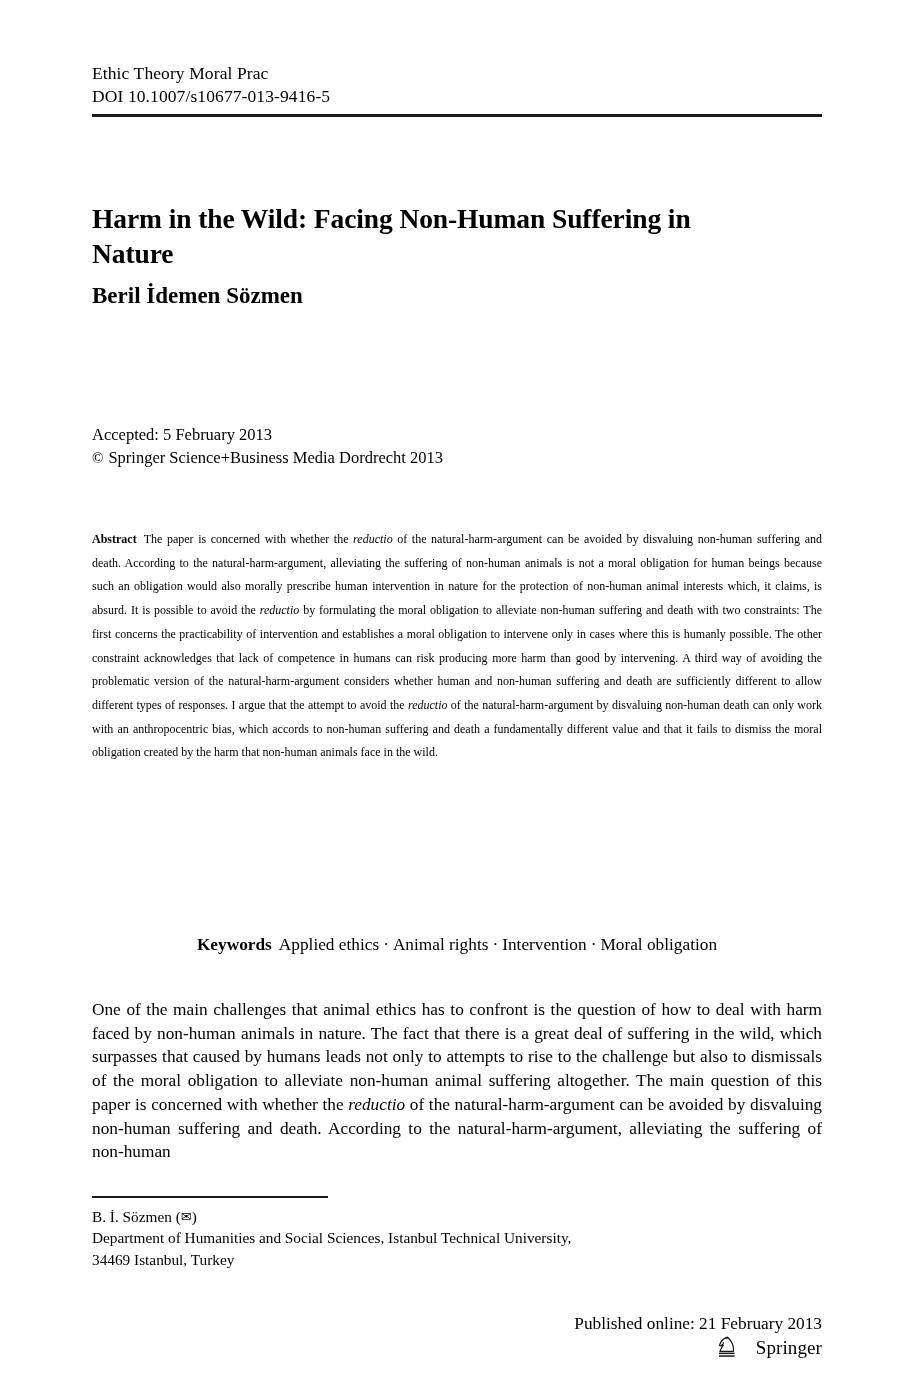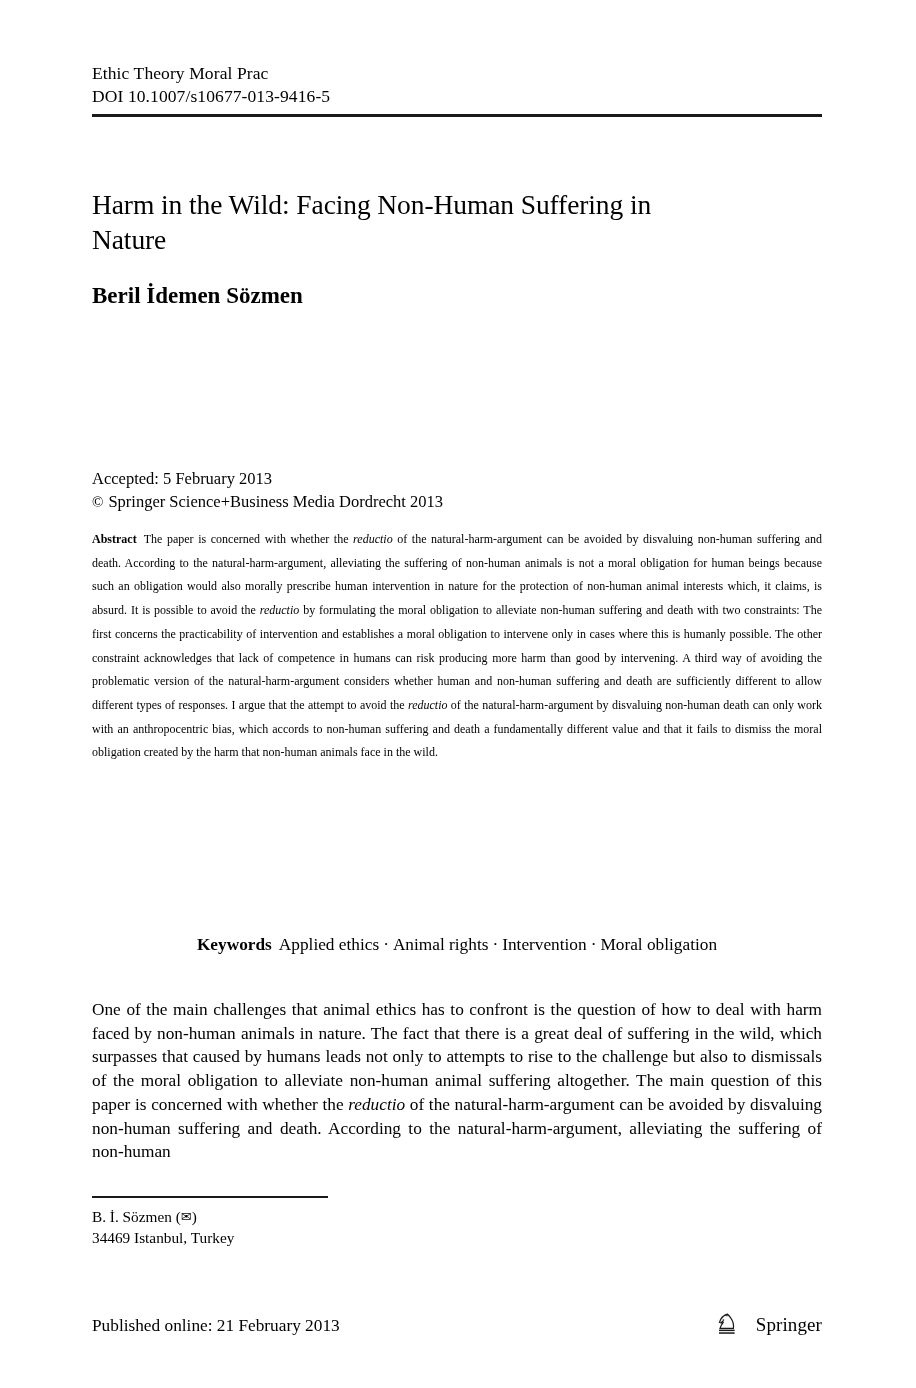--- a/index.html
+++ b/index.html
@@ -45,42 +45,42 @@
     top: 114px;
     left: 0;
     width: 730px;
     height: 3px;
     background: #1a1a1a;
   }
 
   
   .title {
     position: absolute;
-    top: 169px;
+    top: 183px;
     left: 0;
     width: 640px;
     font-size: 27.5px;
     line-height: 35px;
-    font-weight: normal;
+    font-weight: bold;
     letter-spacing: -0.1px;
   }
   .author {
     position: absolute;
     top: 284px;
     left: 0;
     width: 640px;
     font-size: 23px;
     line-height: 24px;
     font-weight: bold;
   }
 
   
   .pubinfo {
     position: absolute;
-    top: 468px;
+    top: 424px;
     left: 0;
     width: 640px;
     font-size: 16.5px;
     line-height: 22.5px;
   }
   .pubinfo .copy-line {
     display: flex;
     align-items: baseline;
   }
   .copy-mark {
@@ -163,20 +163,21 @@
 
   
   .footer {
     position: absolute;
     top: 1312px;
     left: 0;
     width: 730px;
     display: flex;
     justify-content: space-between;
     align-items: flex-end;
+    flex-direction: column;
   }
   .pub-online {
     font-size: 17.3px;
     line-height: 23px;
   }
   .springer-logo {
     display: flex;
     align-items: center;
     gap: 17px;
   }
@@ -216,20 +217,21 @@
 
     <div class="keywords">
       <span class="lead">Keywords</span><span><span>Applied ethics</span><span class="kw-sep">·</span><span>Animal rights</span><span class="kw-sep">·</span><span>Intervention</span><span class="kw-sep">·</span><span>Moral obligation</span></span>
     </div>
 
     <div class="bodytext"><span>One of the main challenges that animal ethics has to confront is the question of how to deal with harm faced by non-human animals in nature. The fact that there is a great deal of suffering in the wild, which surpasses that caused by humans leads not only to attempts to rise to the challenge but also to dismissals of the moral obligation to alleviate non-human animal suffering altogether. The main question of this paper is concerned with whether the </span><i>reductio</i><span> of the natural-harm-argument can be avoided by disvaluing non-human suffering and death. According to the natural-harm-argument, alleviating the suffering of non-human</span></div>
 
     <div class="fn-rule"></div>
     <div class="footnote">
       <div><span>B. İ. Sözmen (</span><span class="env">✉</span><span>)</span></div>
+      <div>Department of Humanities and Social Sciences, Istanbul Technical University,</div>
       <div>34469 Istanbul, Turkey</div>
     </div>
 
     <div class="footer">
       <div class="pub-online">Published online: 21 February 2013</div>
       <div class="springer-logo">
         <svg class="knight" width="23" height="25" viewBox="0 0 23 25">
           <g fill="none" stroke="#1a1a1a" stroke-width="1.2">
             <path d="M11.6 2.2 C8.6 3.0 6.3 4.6 5.0 6.9 C4.2 8.3 3.9 9.3 3.4 10.3 L5.1 11.0 L6.3 9.3 L7.3 10.2 C6.0 12.0 4.6 13.9 4.0 16.3 L17.4 16.3 C17.8 12.6 17.1 9.3 15.2 6.6 C14.2 5.1 13.2 3.6 11.6 2.2 Z" fill="#ffffff"></path>
             <path d="M11.6 2.2 L10.6 4.3"></path>

